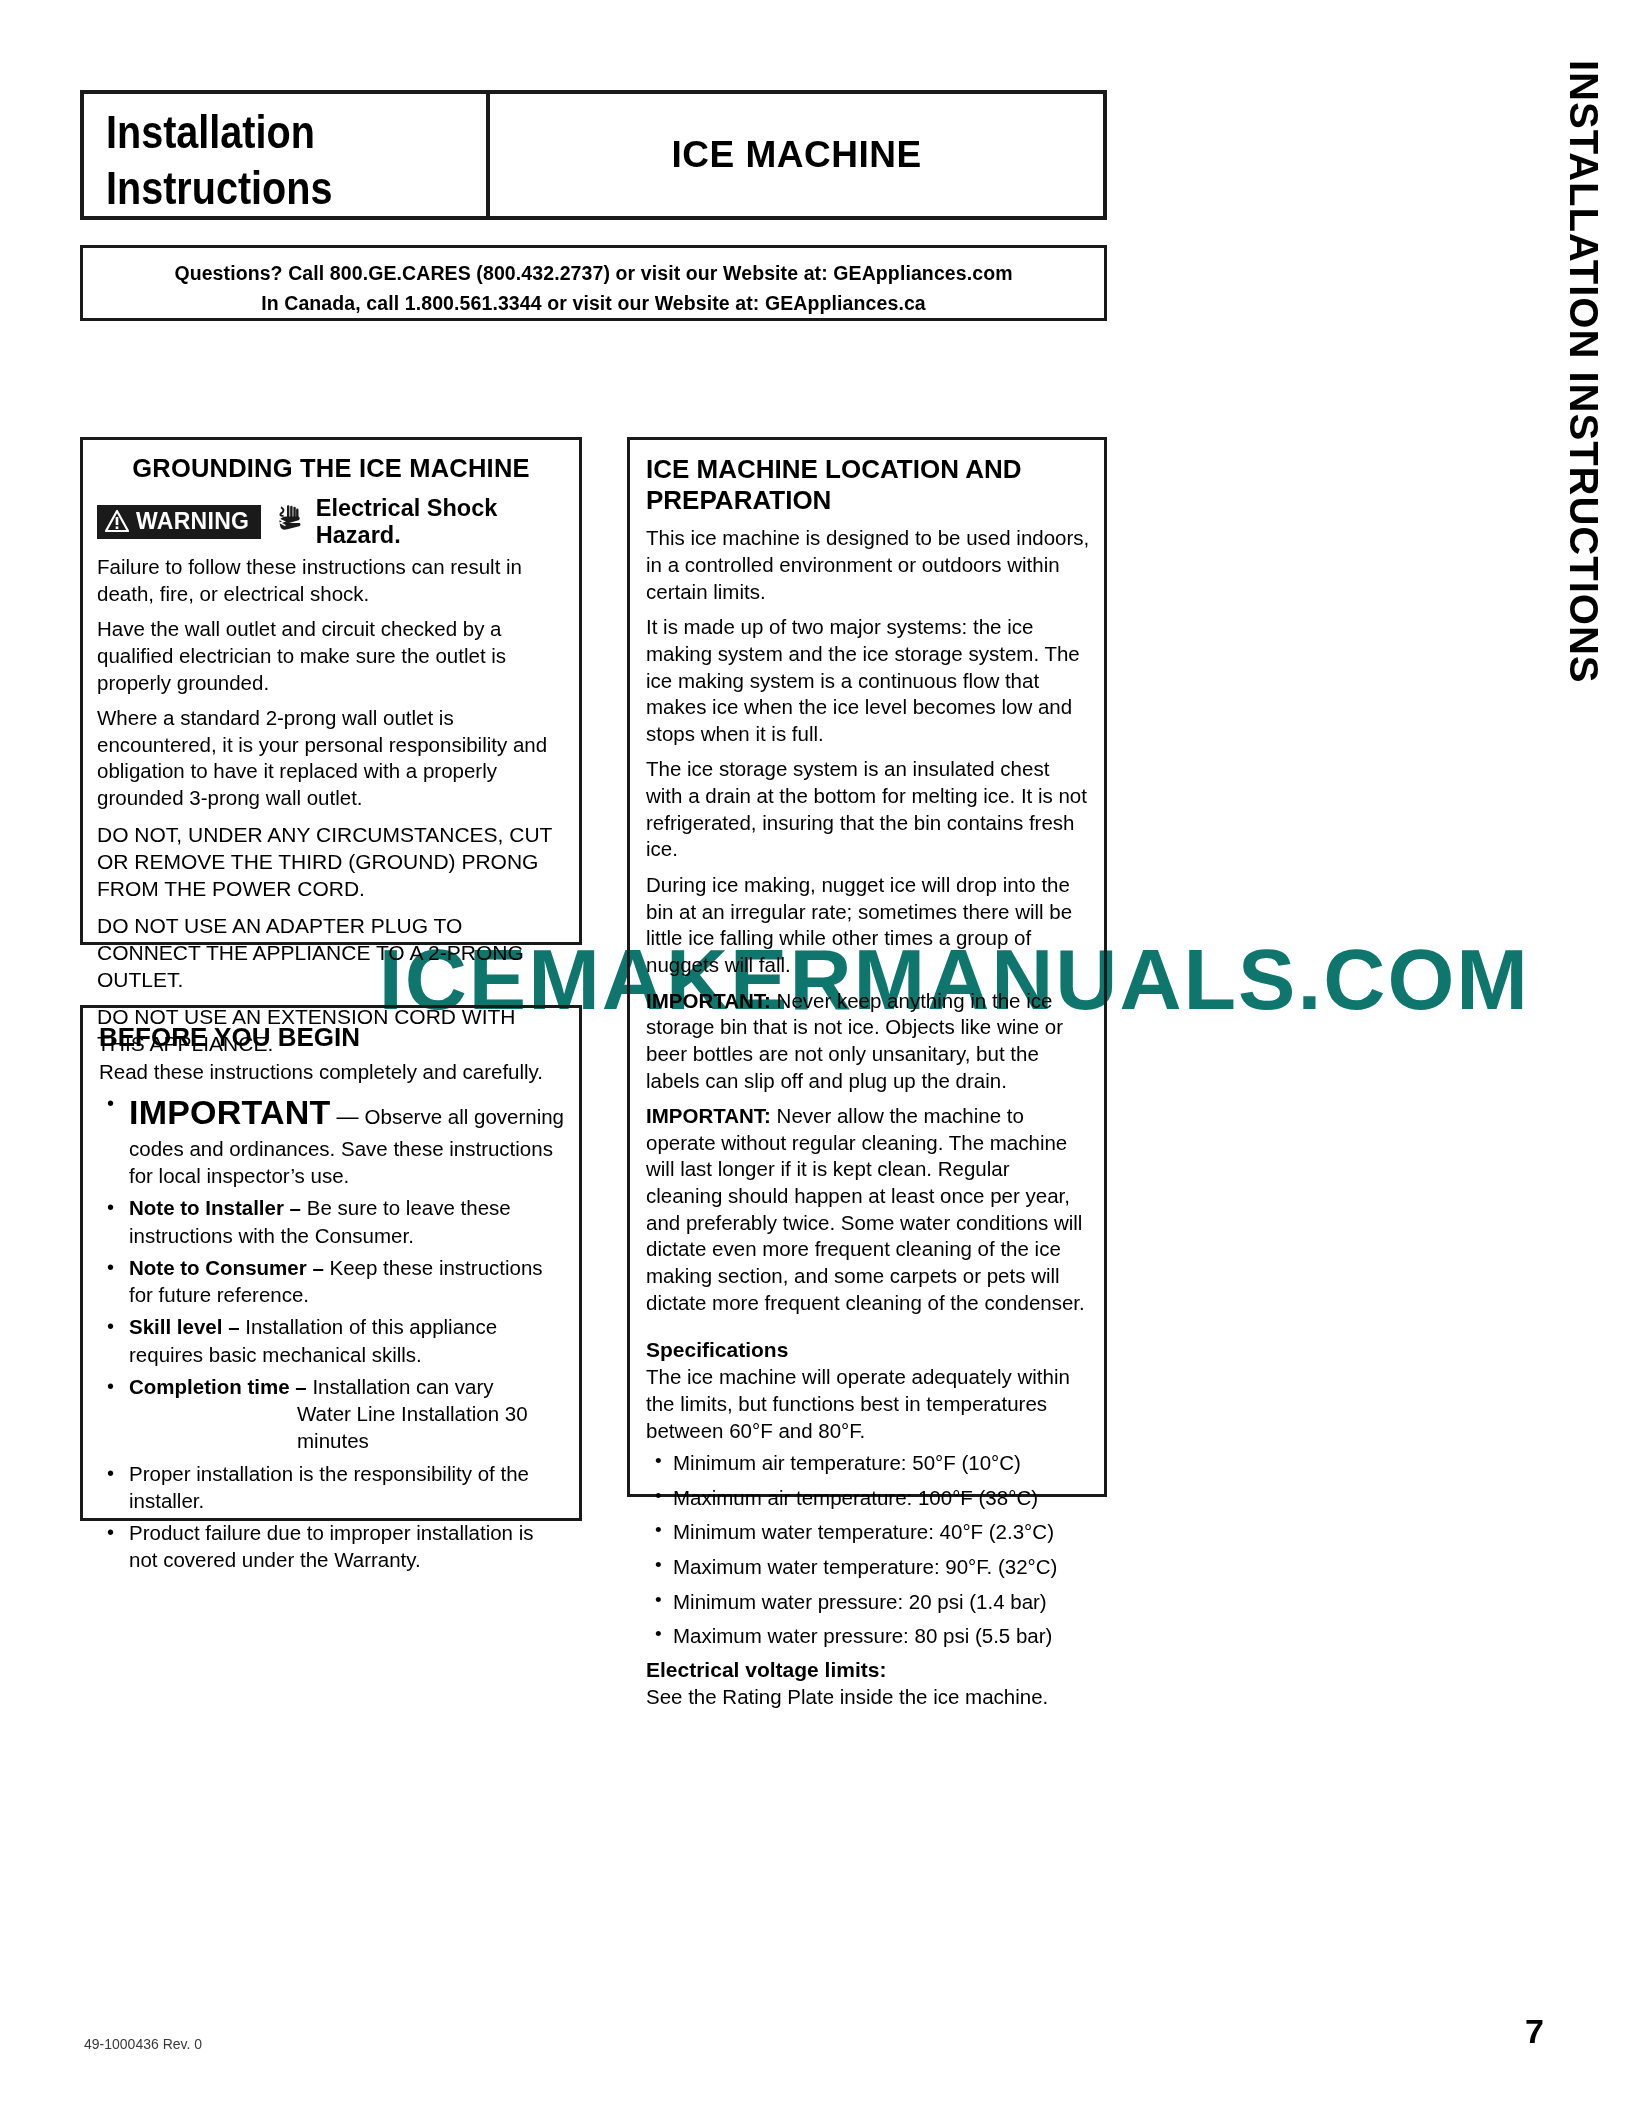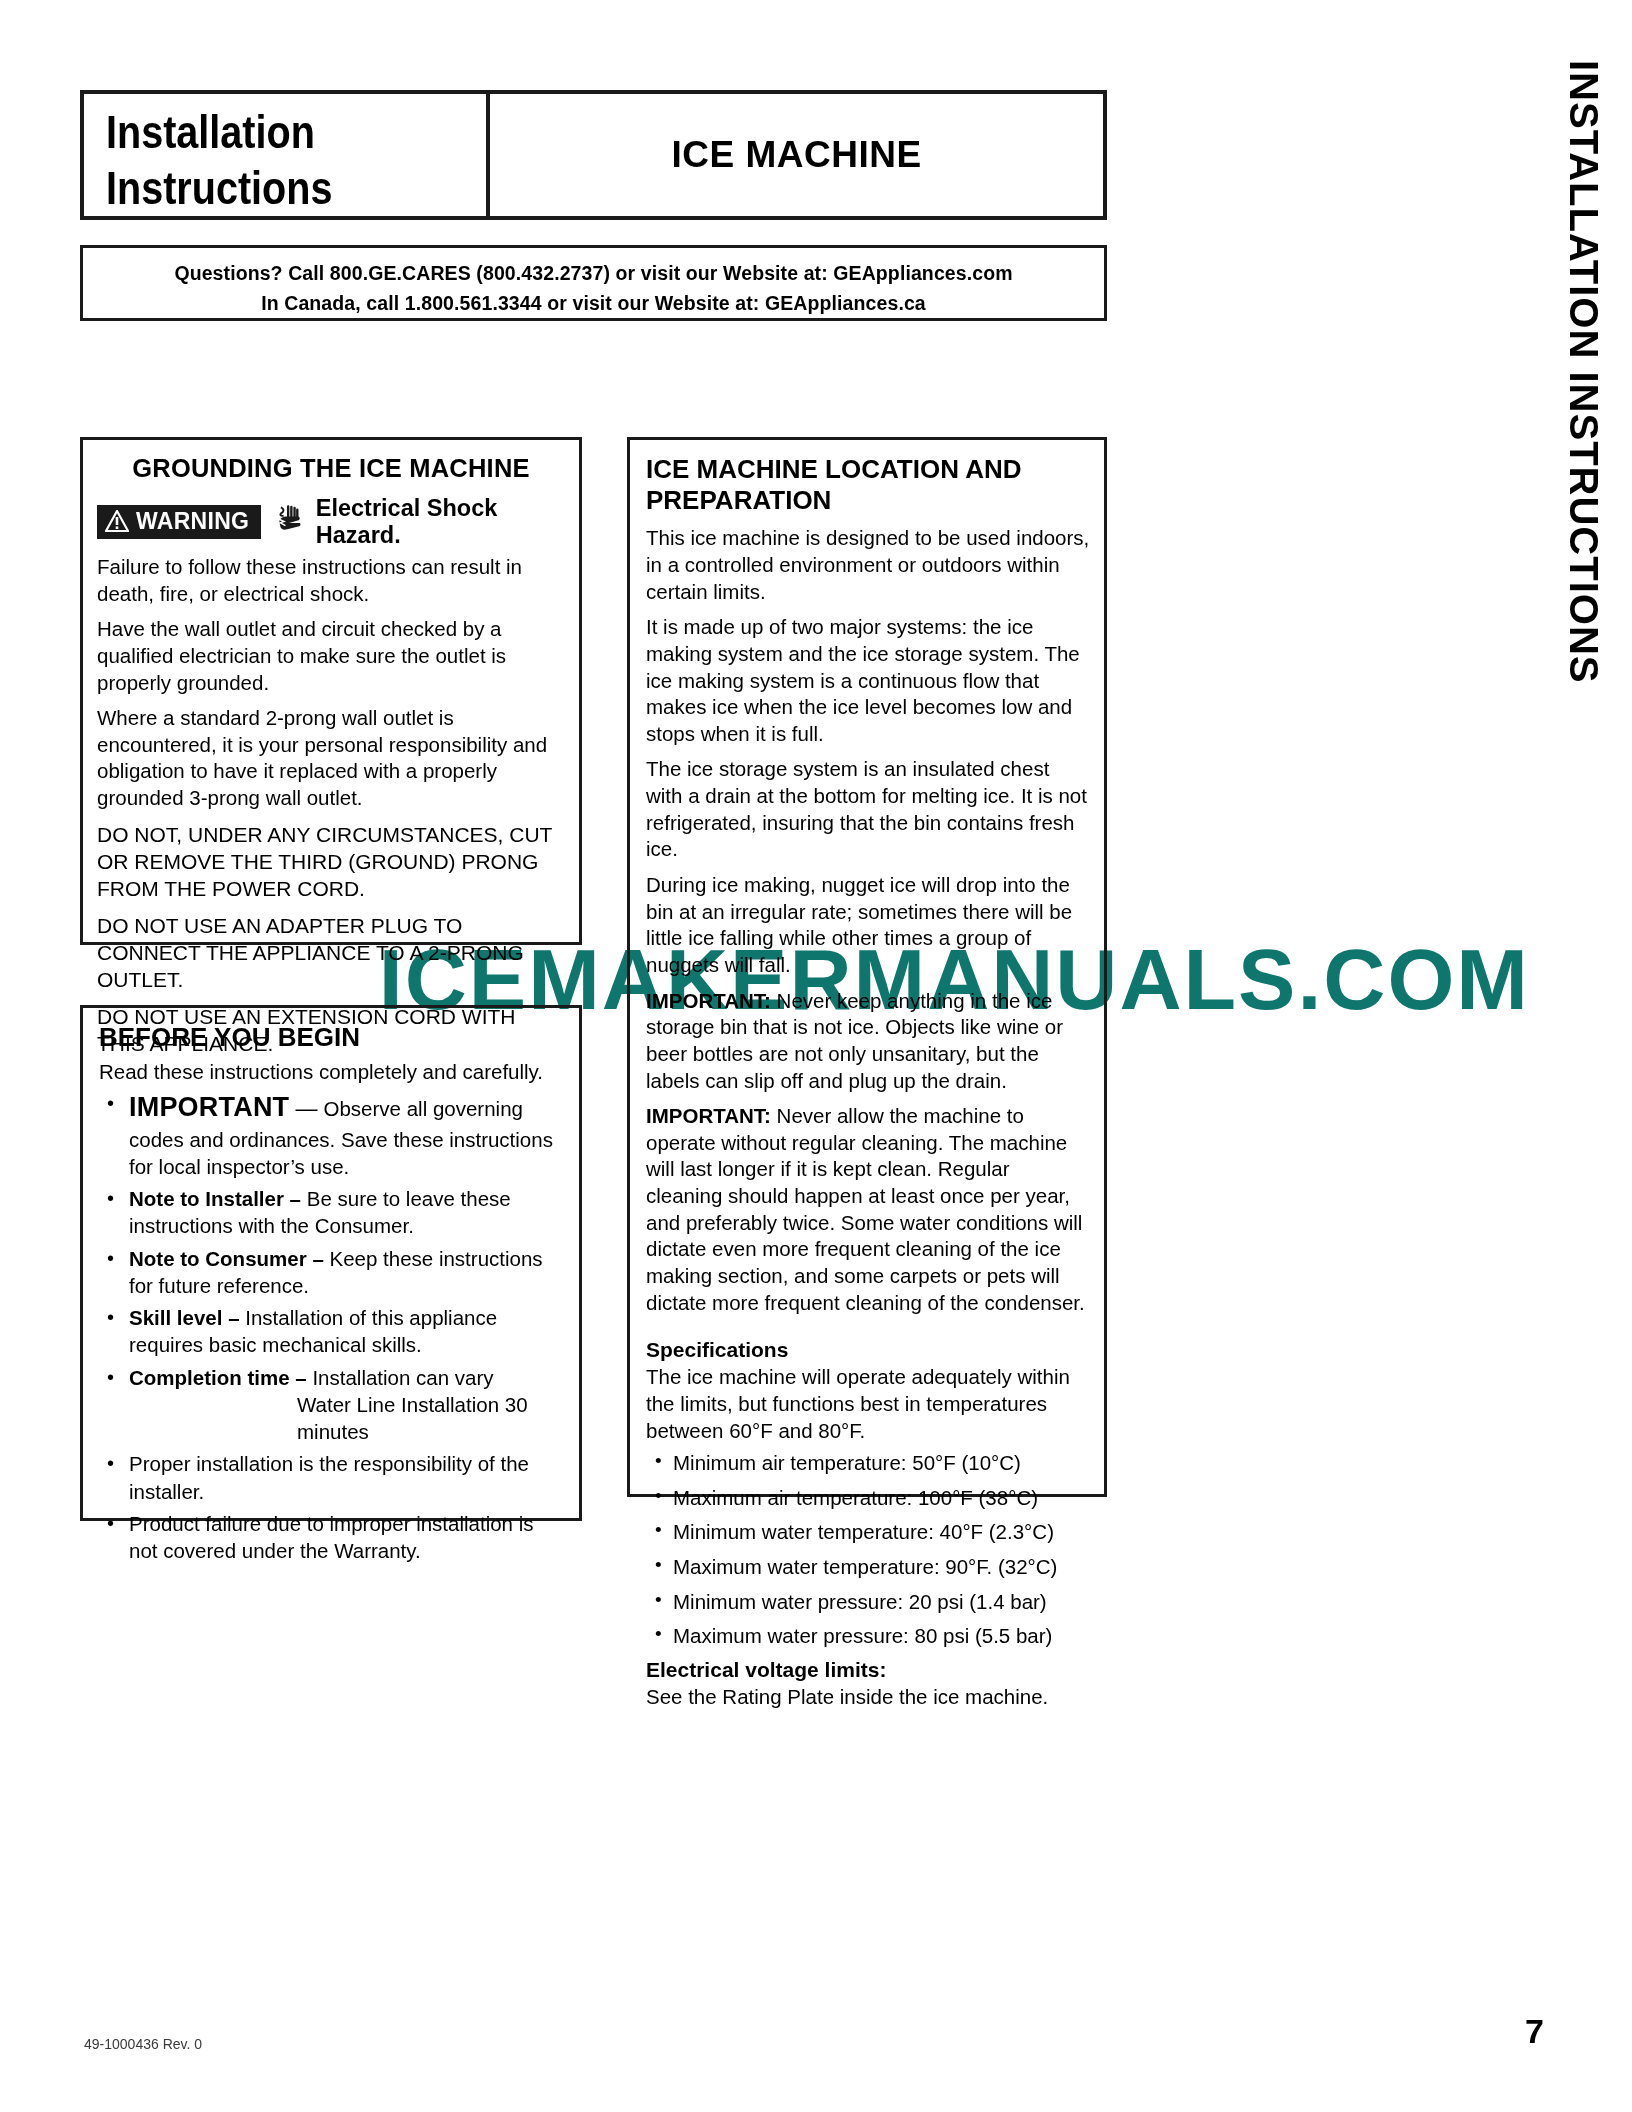--- a/index.html
+++ b/index.html
@@ -215,21 +215,21 @@
   }
   ul.bl > li:before {
     content: "\2022";
     position: absolute;
     left: 8px;
     top: 0;
     font-size: 20px;
   }
   li.big-important { font-size: 20.5px; }
   li.big-important .lead {
-    font-size: 27px;
+    font-size: 34px;
     font-weight: bold;
     letter-spacing: 0.2px;
   }
   li.big-important .dash { font-size: 22px; }
   .b { font-weight: bold; }
   .indent-line {
     display: block;
     padding-left: 168px;
   }
 

